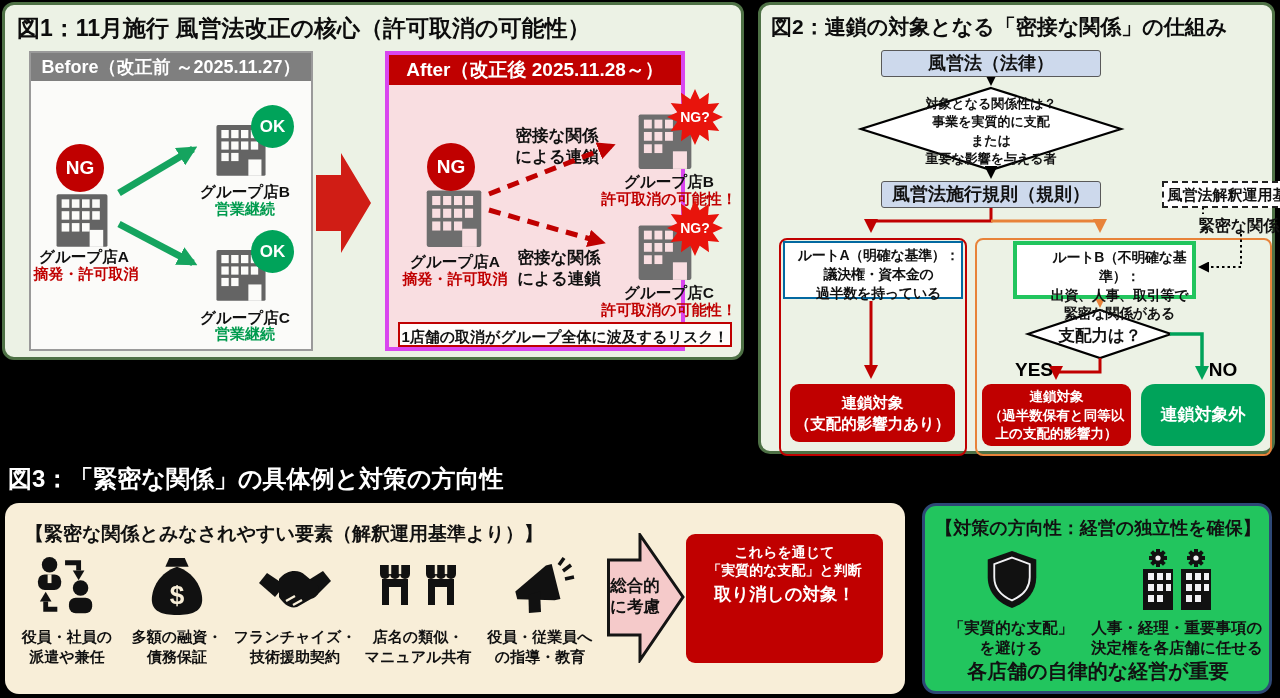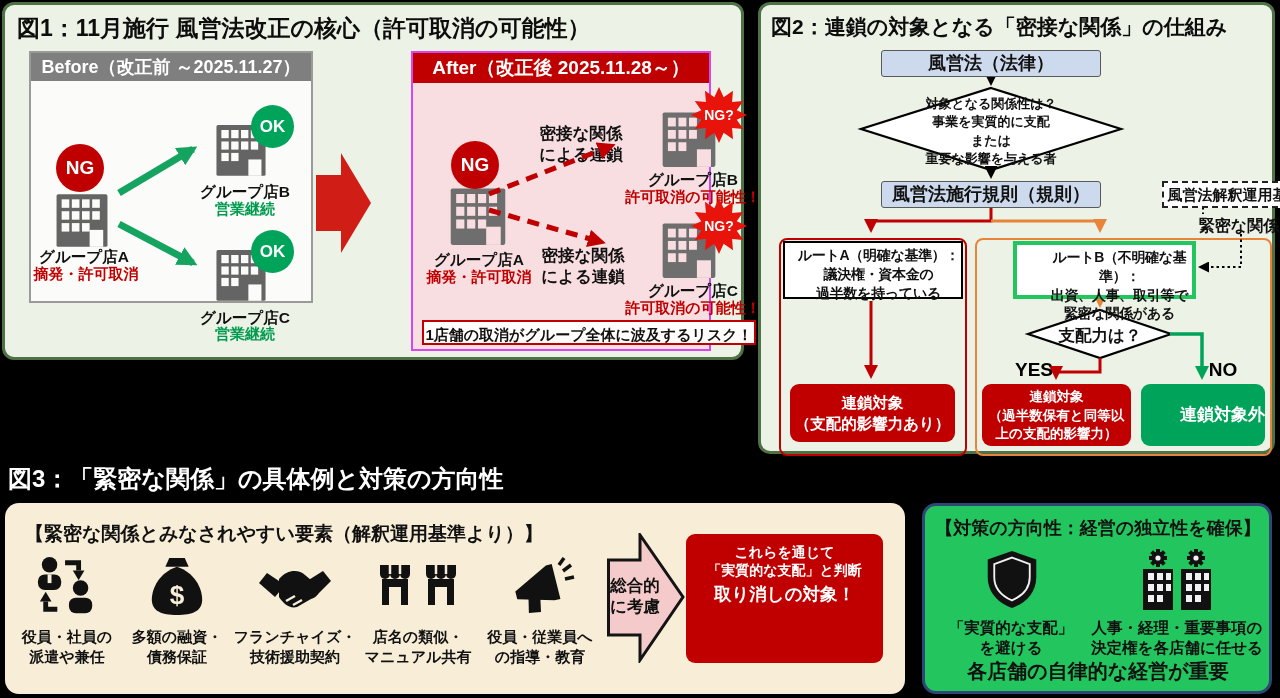--- a/index.html
+++ b/index.html
@@ -10,25 +10,25 @@
     font-weight:700;
   }
   .abs{position:absolute;}
   .cx{position:absolute;transform:translateX(-50%);text-align:center;white-space:nowrap;}
   .panel-green{
     position:absolute;background:#ecf2e5;border:3px solid #4e7145;border-radius:12px;
     box-sizing:border-box;
   }
   .fig-title{font-size:23px;color:#0d0d0d;white-space:nowrap;}
   
-  .before-box{position:absolute;left:24px;top:46px;width:284px;height:252px;
+  .before-box{position:absolute;left:24px;top:46px;width:284px;height:300px;
     background:#fbfbf9;border:2px solid #9a9a9a;box-sizing:border-box;}
   .before-head{height:28px;line-height:28px;background:#7f7f7f;color:#fff;font-size:18px;text-align:center;}
   .after-box{position:absolute;left:380px;top:46px;width:300px;height:300px;
-    background:#f9dee1;border:2px solid #d946ef;box-sizing:border-box;margin-left:26px;}
+    background:#f9dee1;border:4px solid #d946ef;box-sizing:border-box;}
   .after-head{height:30px;line-height:30px;background:#c00000;color:#fff;font-size:19px;text-align:center;}
   .badge{position:absolute;border-radius:50%;color:#fff;display:flex;align-items:center;justify-content:center;}
   .ng{background:#c00000;width:48px;height:48px;font-size:19px;}
   .ok{background:#00a35a;width:43px;height:43px;font-size:17px;}
   .store-name{font-size:15.5px;color:#111;}
   .st-red{font-size:15px;color:#c00000;}
   .st-green{font-size:15px;color:#009b4e;}
   .chain-lbl{font-size:16.5px;line-height:1.3;color:#111;}
   .note-box{position:absolute;left:9px;top:267px;width:334px;height:25px;line-height:25px;
     background:#fffdfb;border:2px solid #c00000;box-sizing:border-box;text-align:center;font-size:15px;color:#111;}
@@ -37,21 +37,21 @@
     box-sizing:border-box;text-align:center;font-size:18px;z-index:3;}
   .dash-box{position:absolute;background:#fff;border:2px dashed #222;box-sizing:border-box;
     text-align:center;font-size:15px;z-index:3;}
   .container-a{position:absolute;left:18px;top:233px;width:188px;height:218px;
     border:2.5px solid #c00000;border-radius:8px;box-sizing:border-box;z-index:1;}
   .container-b{position:absolute;left:214px;top:233px;width:297px;height:218px;
     border:2.5px solid #e8833a;border-radius:8px;box-sizing:border-box;z-index:1;}
   .route-box{position:absolute;background:#fff;box-sizing:border-box;text-align:center;
     font-size:14px;line-height:1.34;letter-spacing:-0.3px;z-index:3;padding-top:3px;}
   .result-red{position:absolute;background:#c00000;border-radius:9px;color:#fff;text-align:center;z-index:3;}
-  .result-green{position:absolute;background:#00a35a;border-radius:9px;color:#fff;text-align:right;z-index:3;}
+  .result-green{position:absolute;background:#00a35a;border-radius:14px;color:#fff;text-align:center;z-index:3;}
   .flow-lbl{font-size:19px;color:#000;z-index:3;}
   
   .cream-panel{position:absolute;left:5px;top:503px;width:900px;height:191px;
     background:#f8eed8;border-radius:14px;}
   .factor-label{font-size:15px;line-height:1.3;color:#111;}
   .red-result{position:absolute;left:681px;top:31px;width:197px;height:129px;background:#c00000;
     border-radius:9px;color:#fff;text-align:center;box-sizing:border-box;padding-top:9px;}
   .measure-panel{position:absolute;left:922px;top:503px;width:350px;height:191px;
     background:#22c55e;border:3px solid #2e4876;border-radius:14px;box-sizing:border-box;}
   svg{display:block;}
@@ -232,21 +232,21 @@
     <div>または</div>
       <div>重要な影響を与える者</div>
   </div>
   <div class="blue-box" style="left:120px;top:176px;width:220px;height:27px;line-height:25px;">風営法施行規則（規則）</div>
   <div class="dash-box" style="left:365px;top:176px;width:146px;height:27px;line-height:24px;margin-left:36px;">風営法解釈運用基準</div>
   <div class="cx" style="left:478px;top:211px;font-size:16px;z-index:3;">緊密な関係</div>
 
   <div class="container-a"></div>
   <div class="container-b"></div>
 
-  <div class="route-box" style="left:22px;top:236px;width:180px;height:58px;border:2px solid #000000;padding-left:11px;">
+  <div class="route-box" style="left:22px;top:236px;width:180px;height:58px;border:2px solid #0369a1;padding-left:11px;">
     <div>ルートA（明確な基準）：</div>
       <div>議決権・資本金の</div>
       <div>過半数を持っている</div>
   </div>
   <div class="route-box" style="left:252px;top:236px;width:183px;height:58px;border:4px solid #22c55e;padding-left:30px;">
     <div>ルートB（不明確な基準）：</div>
       <div>出資、人事、取引等で</div>
       <div>緊密な関係がある</div>
   </div>
 

